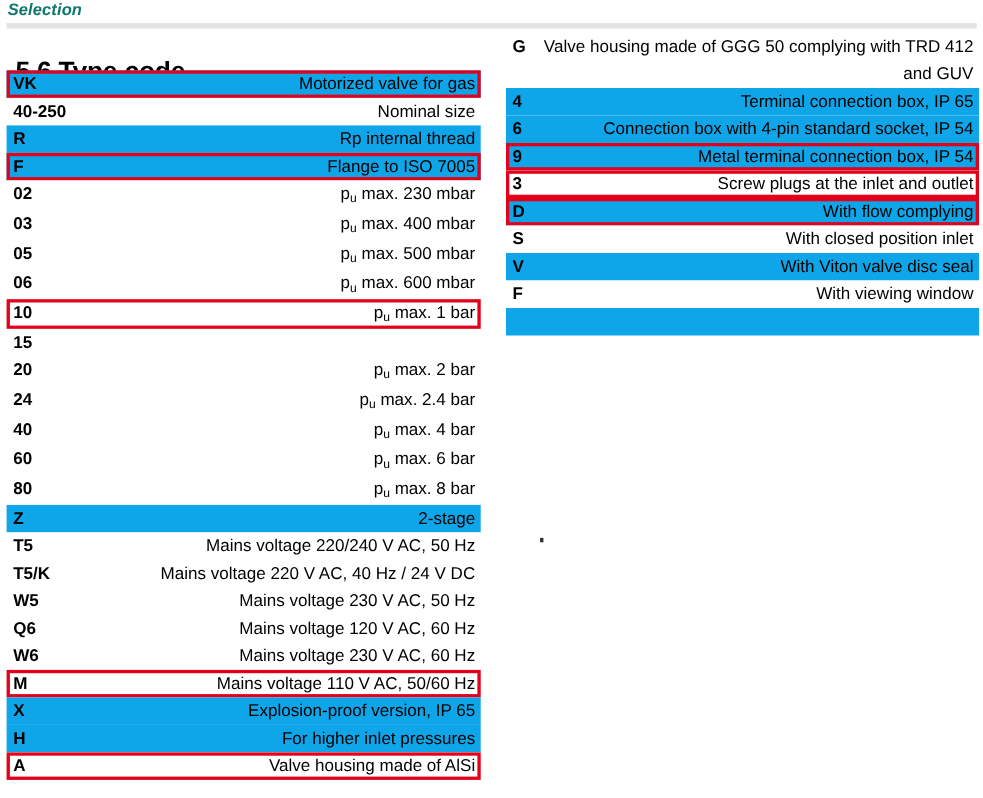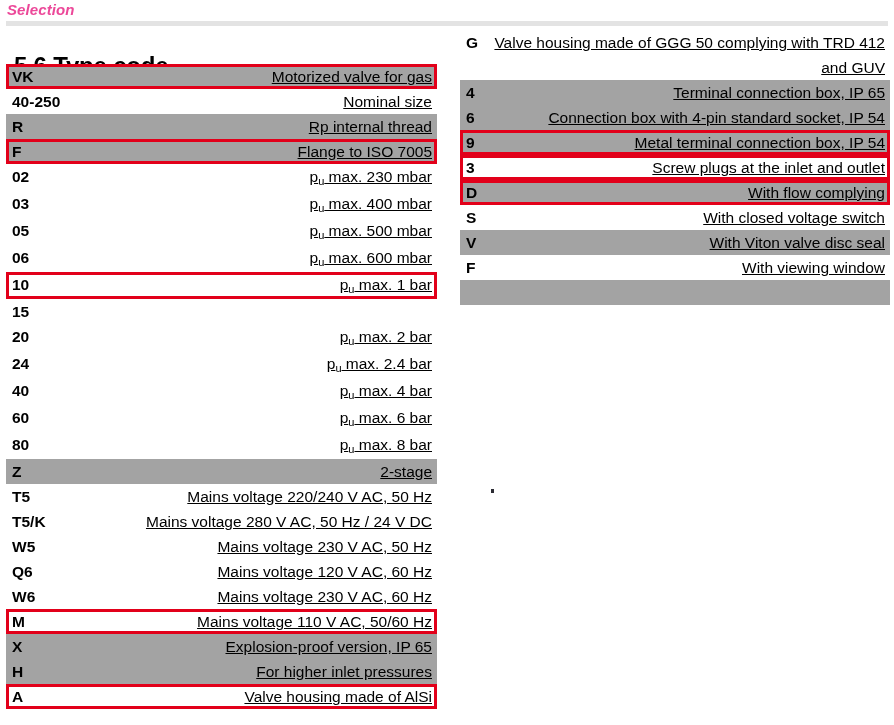--- a/index.html
+++ b/index.html
@@ -18,21 +18,21 @@
   
   .page-header {
     position: absolute;
     left: 6px; top: 0px;
     width: 882px;
   }
   .page-header .hdr-text {
     font-style: italic;
     font-weight: bold;
     font-size: 15px;
-    color: #ec4899;
+    color: #0f766e;
     letter-spacing: 0.1px;
     line-height: 19px;
     padding-left: 1px;
   }
   .page-header .hdr-rule {
     margin-top: 2px;
     height: 5px;
     background: #e3e3e3;
     width: 882px;
   }
@@ -56,38 +56,37 @@
   #right-table { left: 460px; top: 30px;  width: 430px; }
 
   .row {
     position: relative;
     display: flex;
     align-items: flex-start;
     font-size: 15.5px;
     line-height: 25px;
     min-height: 25px;
   }
-  .row.shaded { background: #a3a3a3; }
+  .row.shaded { background: #0ea5e9; }
   .row.plain  { background: #ffffff; }
 
   .row .code {
     flex: 0 0 auto;
     font-weight: bold;
     padding-left: 6px;
     white-space: nowrap;
   }
   #left-table  .row .code { width: 62px; }
   #right-table .row .code { width: 32px; }
 
   .row .desc {
     flex: 1 1 auto;
     text-align: right;
     padding-right: 5px;
     white-space: normal;
-    text-decoration: underline;
   }
   .row.two-line { min-height: 50px; }
 
   
   .row.highlight::after {
     content: "";
     position: absolute;
     left: 0; top: 0;
     right: 0; bottom: 0;
     border: 3px solid #e2001a;
@@ -183,21 +182,21 @@
     <div class="row shaded">
       <div class="code">Z</div>
       <div class="desc">2-stage</div>
     </div>
     <div class="row plain">
       <div class="code">T5</div>
       <div class="desc">Mains voltage 220/240 V AC, 50 Hz</div>
     </div>
     <div class="row plain">
       <div class="code">T5/K</div>
-      <div class="desc">Mains voltage 280 V AC, 50 Hz / 24 V DC</div>
+      <div class="desc">Mains voltage 220 V AC, 40 Hz / 24 V DC</div>
     </div>
     <div class="row plain">
       <div class="code">W5</div>
       <div class="desc">Mains voltage 230 V AC, 50 Hz</div>
     </div>
     <div class="row plain">
       <div class="code">Q6</div>
       <div class="desc">Mains voltage 120 V AC, 60 Hz</div>
     </div>
     <div class="row plain">
@@ -242,21 +241,21 @@
     <div class="row plain highlight">
       <div class="code">3</div>
       <div class="desc">Screw plugs at the inlet and outlet</div>
     </div>
     <div class="row shaded highlight">
       <div class="code">D</div>
       <div class="desc">With flow complying</div>
     </div>
     <div class="row plain">
       <div class="code">S</div>
-      <div class="desc">With closed voltage switch</div>
+      <div class="desc">With closed position inlet</div>
     </div>
     <div class="row shaded">
       <div class="code">V</div>
       <div class="desc">With Viton valve disc seal</div>
     </div>
     <div class="row plain">
       <div class="code">F</div>
       <div class="desc">With viewing window</div>
     </div>
     <div class="row shaded">

